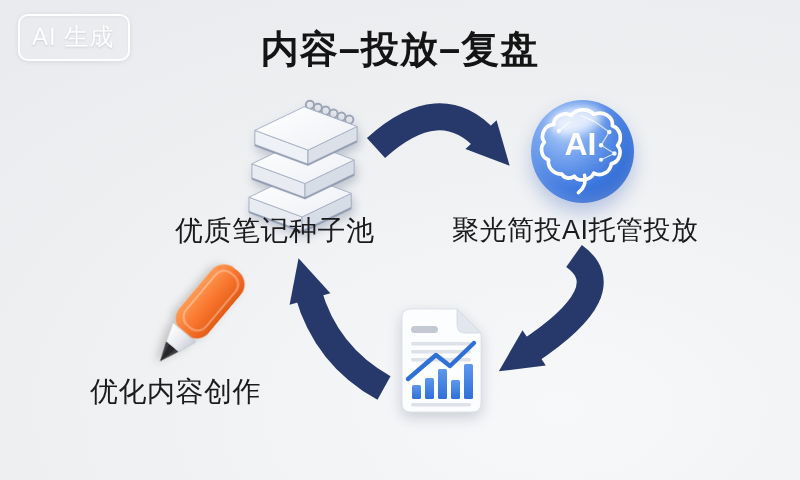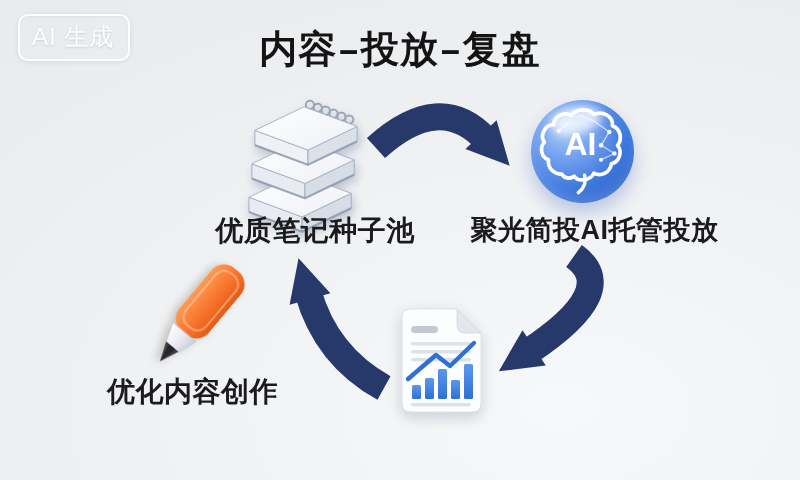--- a/index.html
+++ b/index.html
@@ -22,26 +22,25 @@
     font-size:24px;font-weight:500;letter-spacing:1px;
     text-shadow:0 1px 2px rgba(140,150,165,.35);
     box-shadow:0 1px 4px rgba(140,150,165,.22), inset 0 1px 2px rgba(170,180,195,.15);
   }
   
   .title{
     position:absolute;left:0;right:0;top:24px;
     text-align:center;
     font-size:38px;font-weight:800;color:#141414;
     letter-spacing:1px;
-    font-family:Liberation Mono, monospace;
   }
   
   .node-label{
-    position:absolute;text-align:center;
-    font-size:28px;font-weight:700;color:#1b1b1d;
+    position:absolute;text-align:left;
+    font-size:28px;font-weight:400;color:#1b1b1d;
     letter-spacing:.5px;white-space:nowrap;
   }
   .lbl-seed{left:175px;top:212px;width:280px;}
   .lbl-ai{left:452px;top:212px;width:285px;font-size:27px;}
   .lbl-opt{left:90px;top:373px;width:205px;}
   .lbl-data{left:345px;top:433px;width:205px;}
   
   .arrows{position:absolute;left:0;top:0;width:800px;height:480px;}
   
   .ai-sphere{

